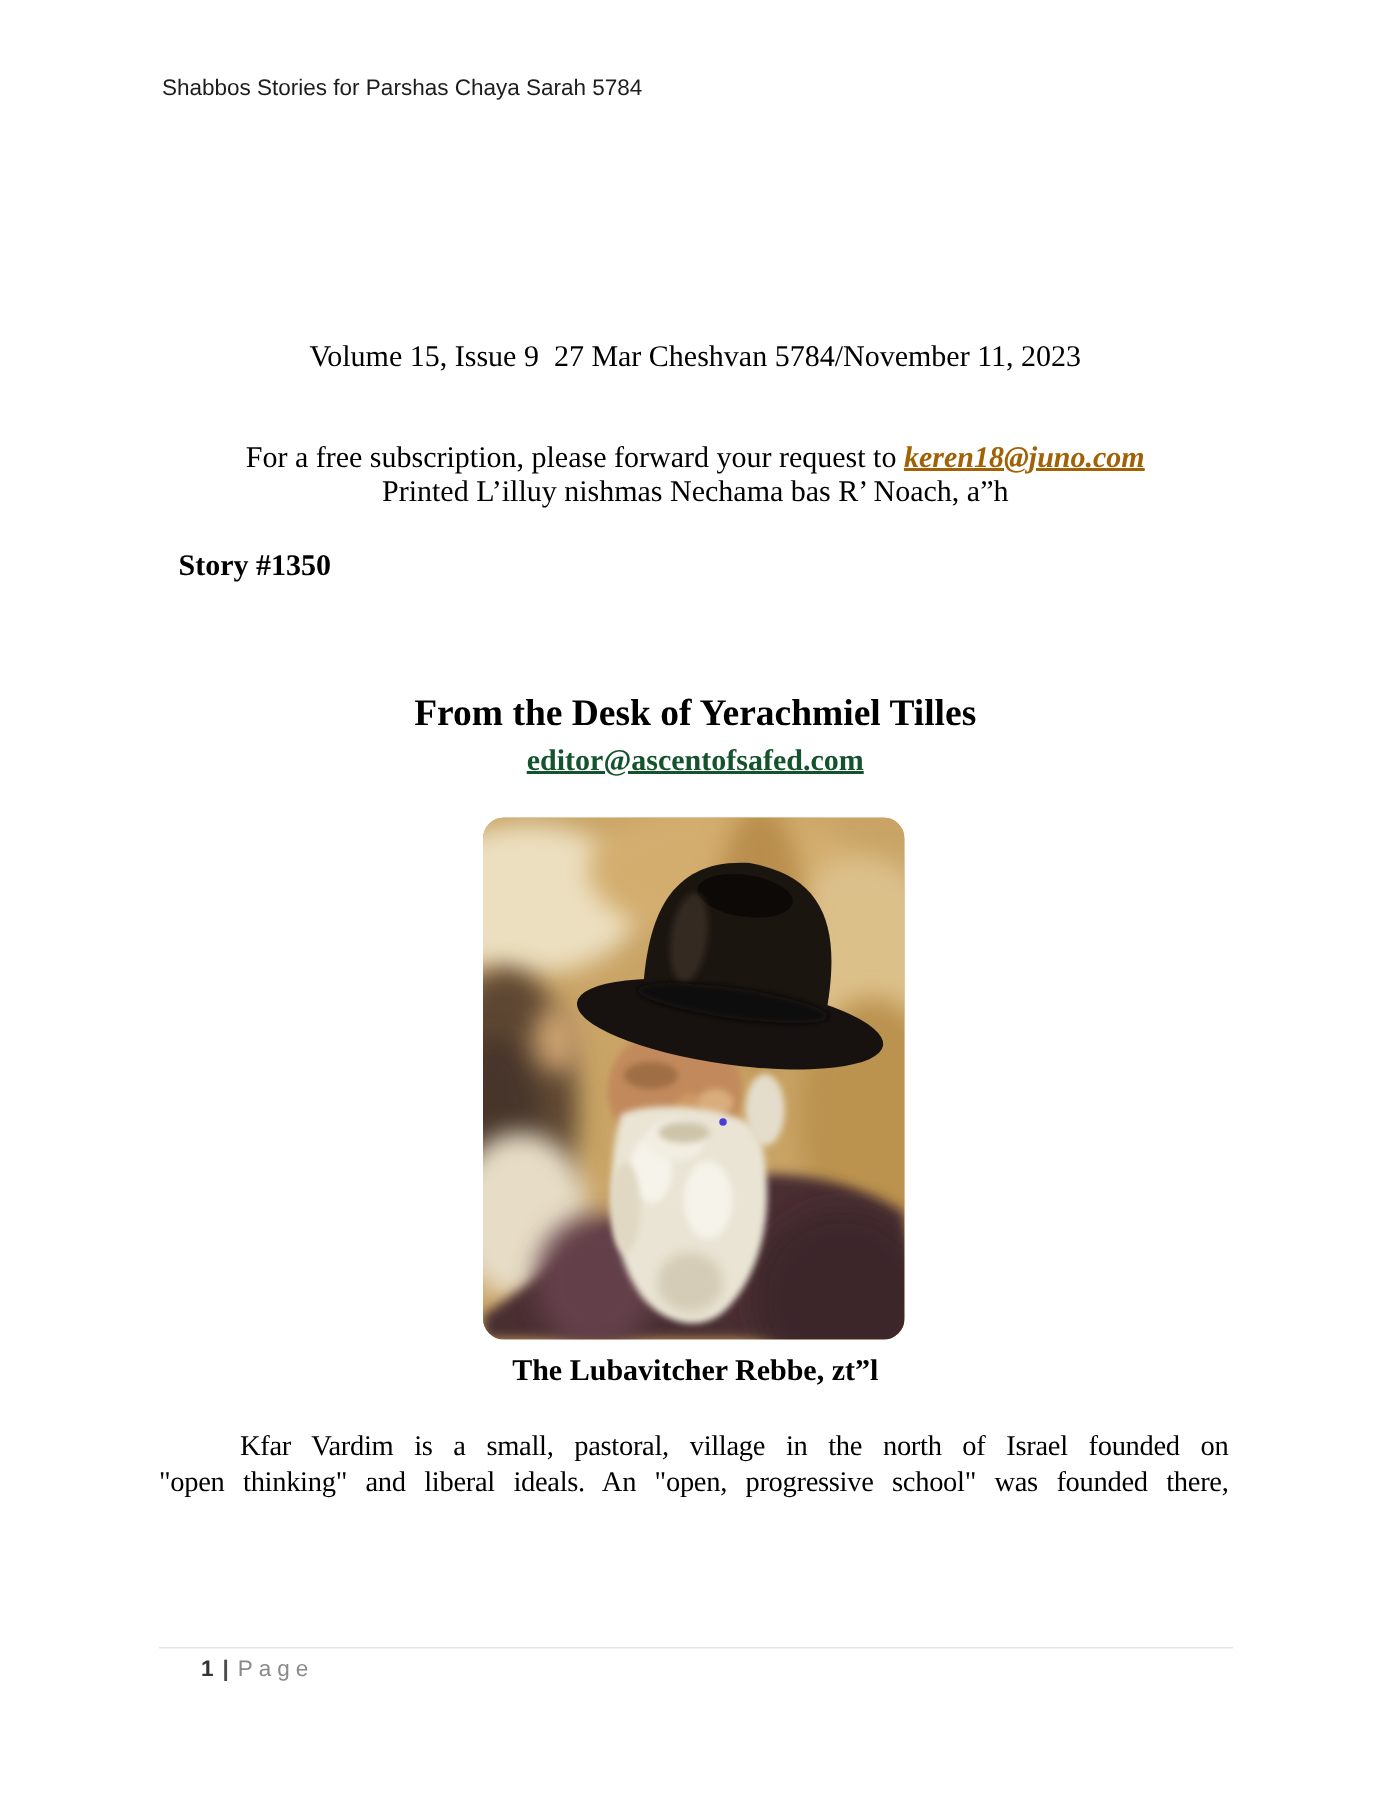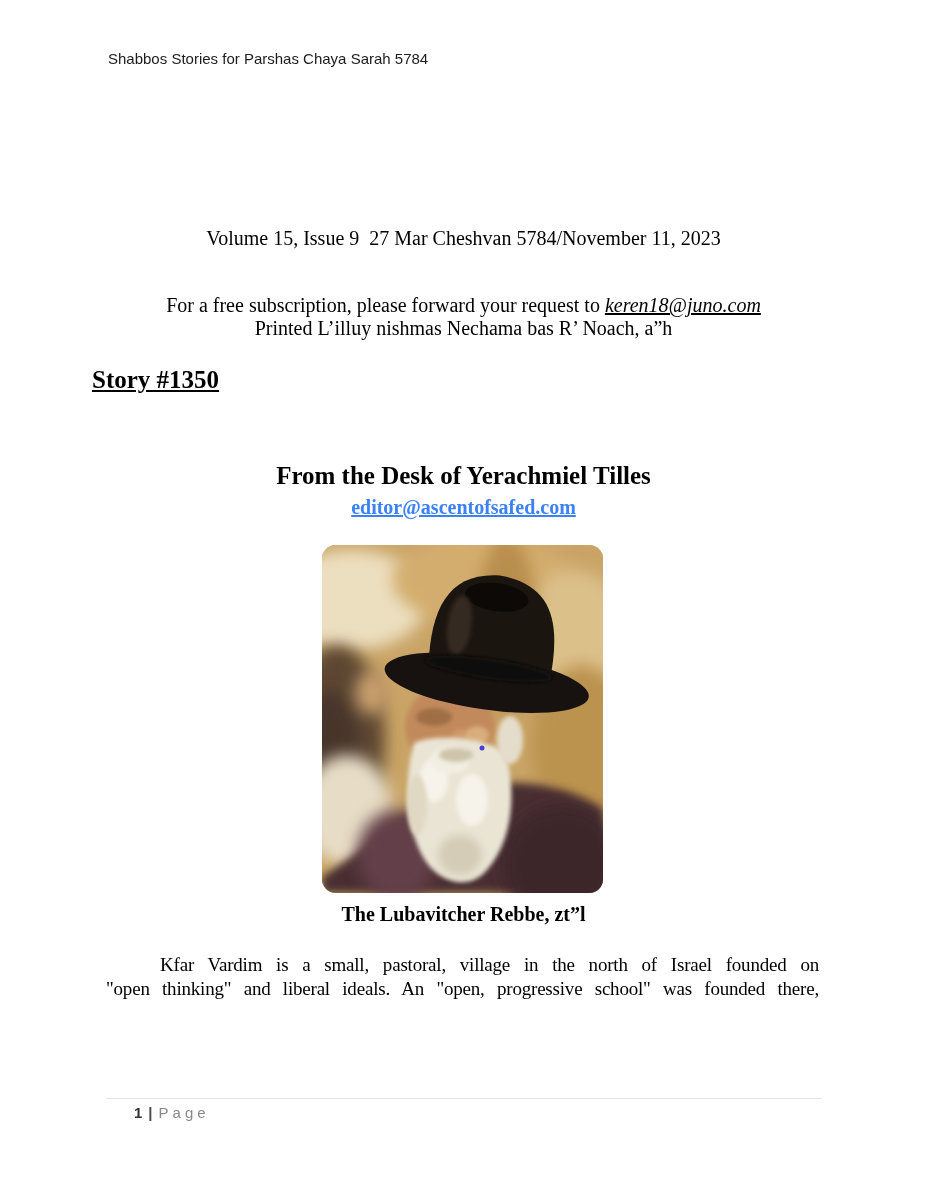--- a/index.html
+++ b/index.html
@@ -19,29 +19,29 @@
     line-height:62px; white-space:nowrap;
     transform:scaleX(0.75); transform-origin:50% 50%;
     text-shadow:3px 2px 0 rgba(0,0,0,0.28);
     letter-spacing:0px; color:#000;
   }
   .m-line { position:absolute; left:0; width:927px; text-align:center; font-size:20px; line-height:24px; white-space:pre-wrap; }
   .m-volume { top:226px; }
   .m-dedication { top:268px; font-weight:normal;margin-top:48px; }
   .m-subscription { top:293px; }
   .m-past { top:317px; font-weight:bold; font-style:italic; }
-  .email-link { font-weight:normal; font-style:italic; text-decoration:underline; color:#000000; cursor:pointer; }
-  .story-number { position:absolute; top:366px; left:92px; font-size:25px; font-weight:bold;text-decoration:underline; }
+  .email-link { font-weight:bold; font-style:italic; text-decoration:underline; color:#a16207; cursor:pointer; }
+  .story-number { position:absolute; top:366px; left:119px; font-size:20px; font-weight:bold; }
   .story-title {
     position:absolute; top:400px; left:0; width:927px; margin:0; text-align:center;
     font-size:47px; line-height:52px; font-weight:bold; letter-spacing:1px;
   }
   .byline { position:absolute; top:462px; left:0; width:927px; text-align:center; font-size:25px; font-weight:bold; }
   .editor-line { position:absolute; top:496px; left:0; width:927px; text-align:center; font-size:20px; }
-  .editor-email { font-weight:bold; text-decoration:underline; color:#3b82f6; cursor:pointer; }
+  .editor-email { font-weight:bold; text-decoration:underline; color:#14532d; cursor:pointer; }
   .photo {
     position:absolute; top:545px; left:322px; width:281px; height:348px;
     margin:0; border-radius:14px; overflow:hidden; background:#c9a466;
   }
   .photo svg { display:block; width:281px; height:348px; }
   .caption { position:absolute; top:903px; left:0; width:927px; text-align:center; font-size:20px; font-weight:bold; }
   .body-text { position:absolute; top:953px; left:106px; width:713px; font-size:19px; line-height:24px; letter-spacing:-0.2px; }
   .b-line { text-align:justify; text-align-last:justify; }
   .b-line.last { text-align:left; text-align-last:left; }
   .b-line.indent { text-indent:54px; }

